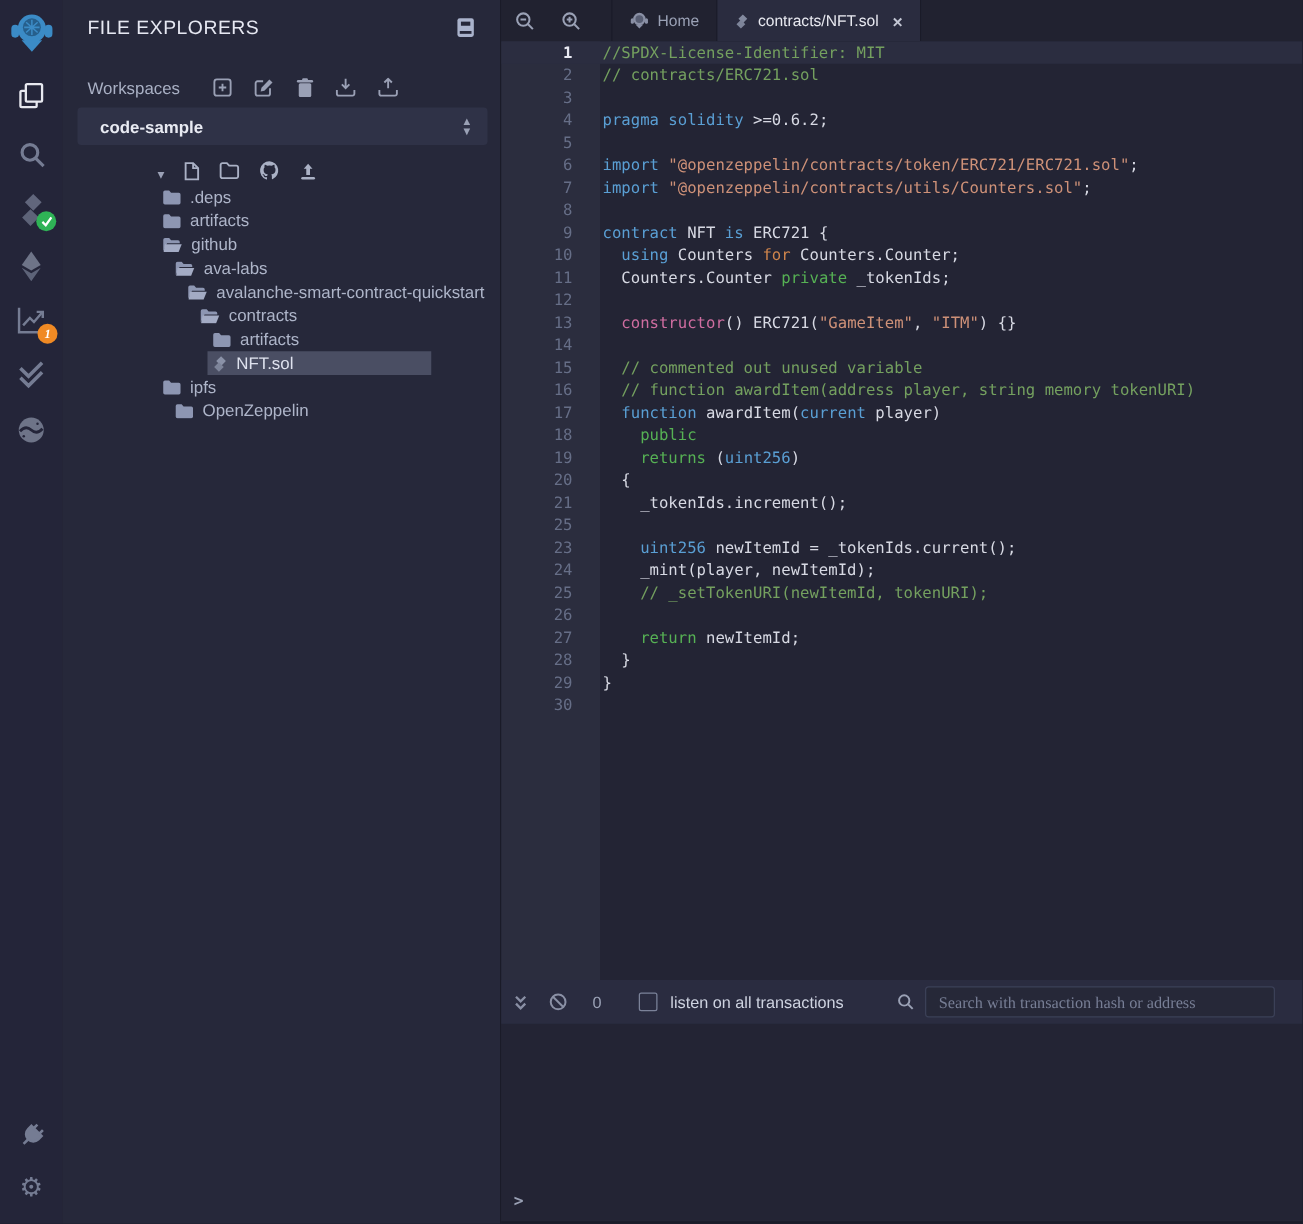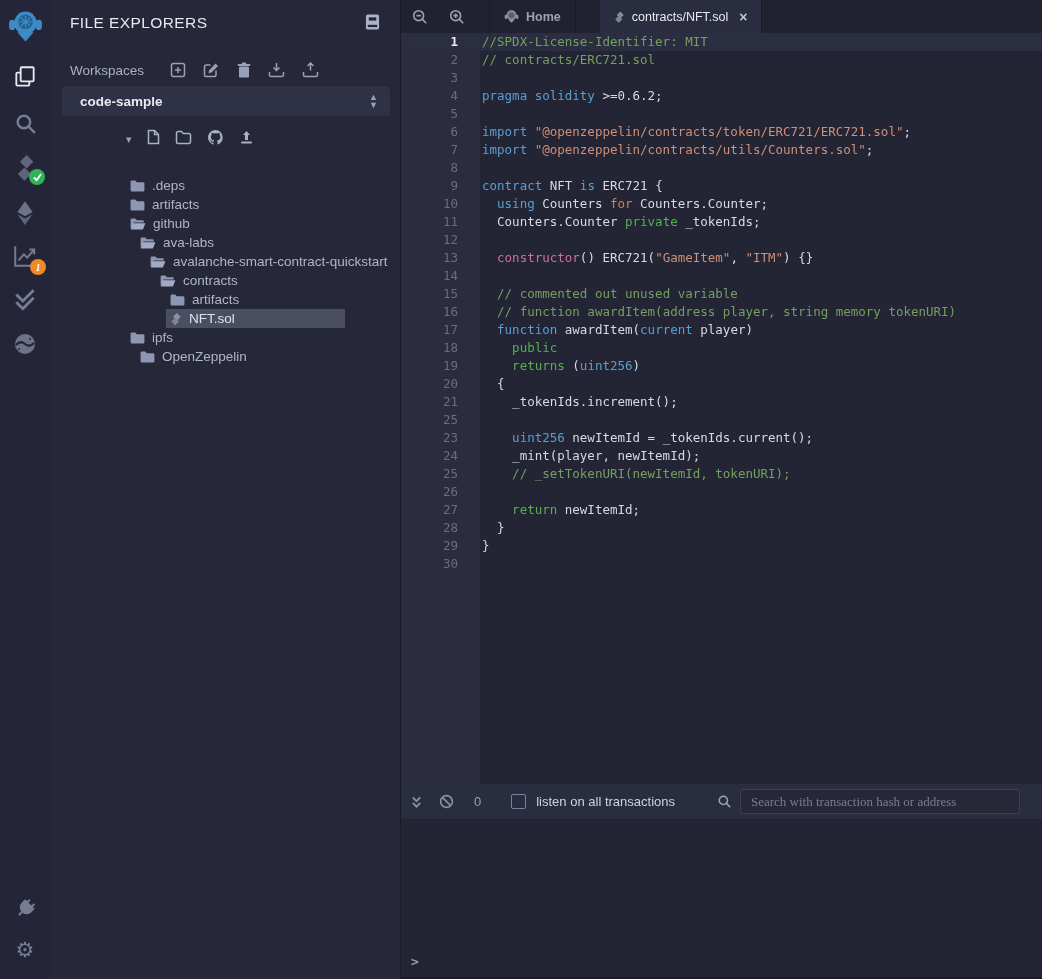--- a/index.html
+++ b/index.html
@@ -38,22 +38,22 @@
   .tree-row.selected svg, .tree-row.selected .tree-label { position:relative; z-index:1; }
   .tree-row.selected .tree-label { color:#dfe2ee; }
 
   
   .mainarea { position:absolute; left:400px; top:0; width:642px; height:100%; background:#232434; border-left:1px solid #1a1b28; }
 
   
   .tabbar { position:absolute; left:0; top:0; right:0; height:33px; background:#212230; display:flex; align-items:stretch; }
   .zoombtn { width:37px; display:flex; align-items:center; justify-content:center; cursor:pointer; }
   .tab { display:flex; align-items:center; gap:7px; padding:0 14px; font-size:12.5px; color:#9aa1b5; cursor:pointer;
-         border-right:1px solid #1a1b28;margin-left:24px; }
-  .tab.home { margin-left:14px; border-left:1px solid #1a1b28;font-weight:bold; }
+         border-right:1px solid #1a1b28; }
+  .tab.home { margin-left:14px; border-left:1px solid #1a1b28; }
   .tab.active { background:#2a2c3f; color:#e8e9f0; }
   .tab .close { font-size:14px; color:#c3c7d4; margin-left:4px; font-weight:bold; }
 
   
   .editor { position:absolute; left:0; top:33px; right:0; bottom:195px; background:#232434; overflow:hidden; }
   .editor::before { content:""; position:absolute; left:0; top:0; bottom:0; width:79px; background:#2b2d3e; }
   .code-lines { position:relative; }
   .code-line { position:relative; height:18px; display:flex; font-family:"DejaVu Sans Mono", monospace; font-size:12.5px; line-height:18px; }
   .code-line.hl { background:#2b2d40; }
   .code-line .ln { flex:0 0 79px; text-align:right; padding-right:22px; color:#666e87; }
@@ -225,21 +225,21 @@
           <path d="M8.5 1 a7.5 7.5 0 0 0 -2.4 14.6 c.4.1.5-.2.5-.4 v-1.5 c-2.1.5-2.6-1-2.6-1 -.3-.9-.8-1.1-.8-1.1 -.7-.5.1-.5.1-.5 .8.1 1.2.8 1.2.8 .7 1.2 1.9.9 2.3.7 .1-.5.3-.9.5-1.1 -1.7-.2-3.4-.8-3.4-3.7 0-.8.3-1.5.8-2 -.1-.2-.3-1 .1-2 0 0 .6-.2 2 .8 a7 7 0 0 1 3.7 0 c1.4-1 2-.8 2-.8 .4 1 .2 1.8.1 2 .5.5.8 1.2.8 2 0 2.9-1.7 3.5-3.4 3.7 .3.2.5.7.5 1.4 v2.1 c0 .2.1.5.5.4 A7.5 7.5 0 0 0 8.5 1 Z" fill="#aab1c5"></path>
         </svg></span>
       <span>
         <svg width="15" height="16" viewBox="0 0 15 16">
           <path d="M7.5 2 L11 6 H9 V11 H6 V6 H4 Z" fill="#aab1c5"></path>
           <rect x="2" y="12.5" width="11" height="2" rx="1" fill="#aab1c5"></rect>
         </svg></span>
     </div>
 
     <div class="tree">
-        <div class="tree-row" style="padding-left: 80px; margin-top: 28px; --ind: 76px;">
+        <div class="tree-row" style="padding-left: 80px; --ind: 76px;">
           <svg width="15" height="12" viewBox="0 0 16 13">
       <path d="M0.5 2 a1.5 1.5 0 0 1 1.5 -1.5 h3.6 l1.7 1.9 h6.7 a1.5 1.5 0 0 1 1.5 1.5 v7.1 a1.5 1.5 0 0 1 -1.5 1.5 h-12 a1.5 1.5 0 0 1 -1.5 -1.5 Z" fill="#8d96b2"></path>
     </svg>
           <span class="tree-label">.deps</span>
         </div>
         <div class="tree-row" style="padding-left: 80px; --ind: 76px;">
           <svg width="15" height="12" viewBox="0 0 16 13">
       <path d="M0.5 2 a1.5 1.5 0 0 1 1.5 -1.5 h3.6 l1.7 1.9 h6.7 a1.5 1.5 0 0 1 1.5 1.5 v7.1 a1.5 1.5 0 0 1 -1.5 1.5 h-12 a1.5 1.5 0 0 1 -1.5 -1.5 Z" fill="#8d96b2"></path>
     </svg>
           <span class="tree-label">artifacts</span>

